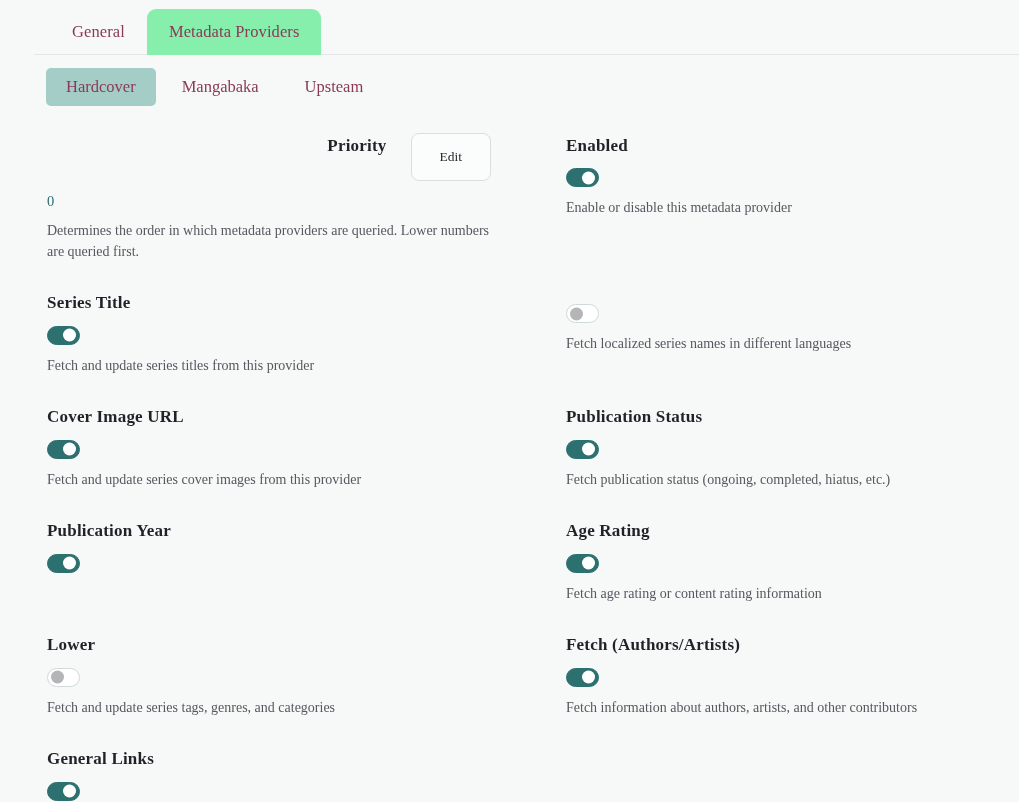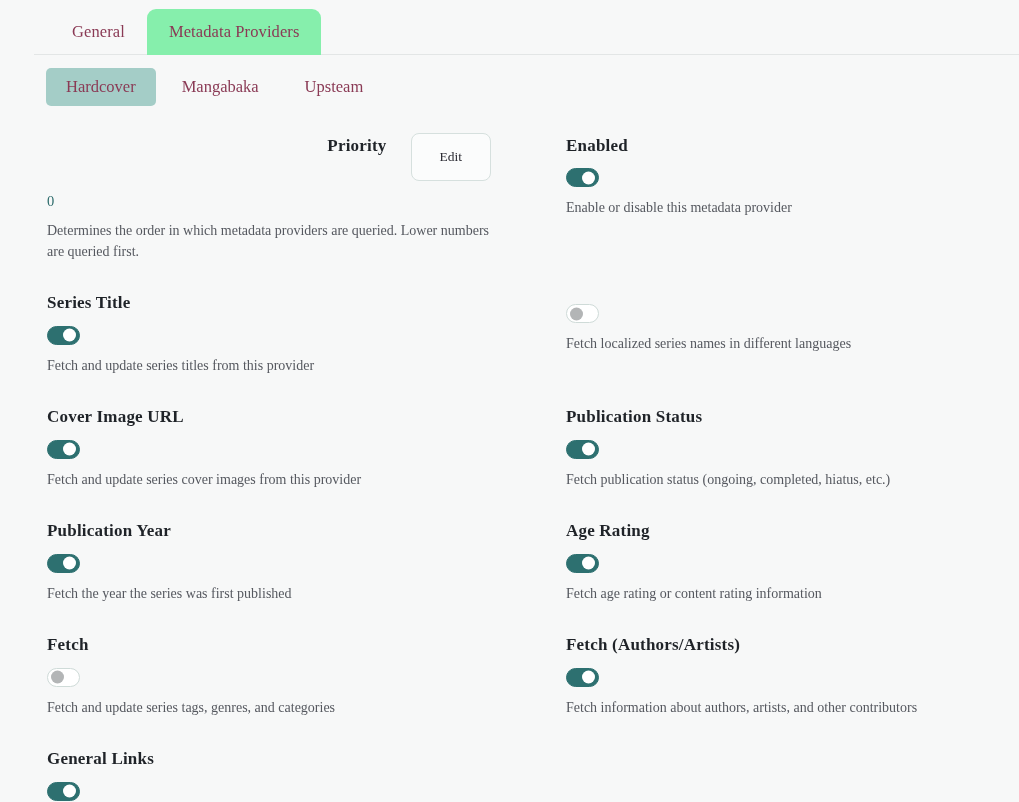--- a/index.html
+++ b/index.html
@@ -265,36 +265,35 @@
           </div>
         <div class="field-desc">Fetch publication status (ongoing, completed, hiatus, etc.)</div>
       </div>
     </div>
     <div class="cell">
       <div class="field">
         <div class="field-title">Publication Year</div>
         <div class="toggle on">
             <span class="knob"></span>
           </div>
-        <div class="field-desc wide">Fetch the year the series was first published</div>
       </div>
     </div>
 
     <div class="cell">
       <div class="field">
         <div class="field-title">Age Rating</div>
         <div class="toggle on">
             <span class="knob"></span>
           </div>
         <div class="field-desc">Fetch age rating or content rating information</div>
       </div>
     </div>
     <div class="cell">
       <div class="field">
-        <div class="field-title">Fetch</div>
+        <div class="field-title">Lower</div>
         <div class="toggle off">
             <span class="knob"></span>
           </div>
         <div class="field-desc wide">Fetch and update series tags, genres, and categories</div>
       </div>
     </div>
 
     <div class="cell">
       <div class="field">
         <div class="field-title">Fetch (Authors/Artists)</div>

